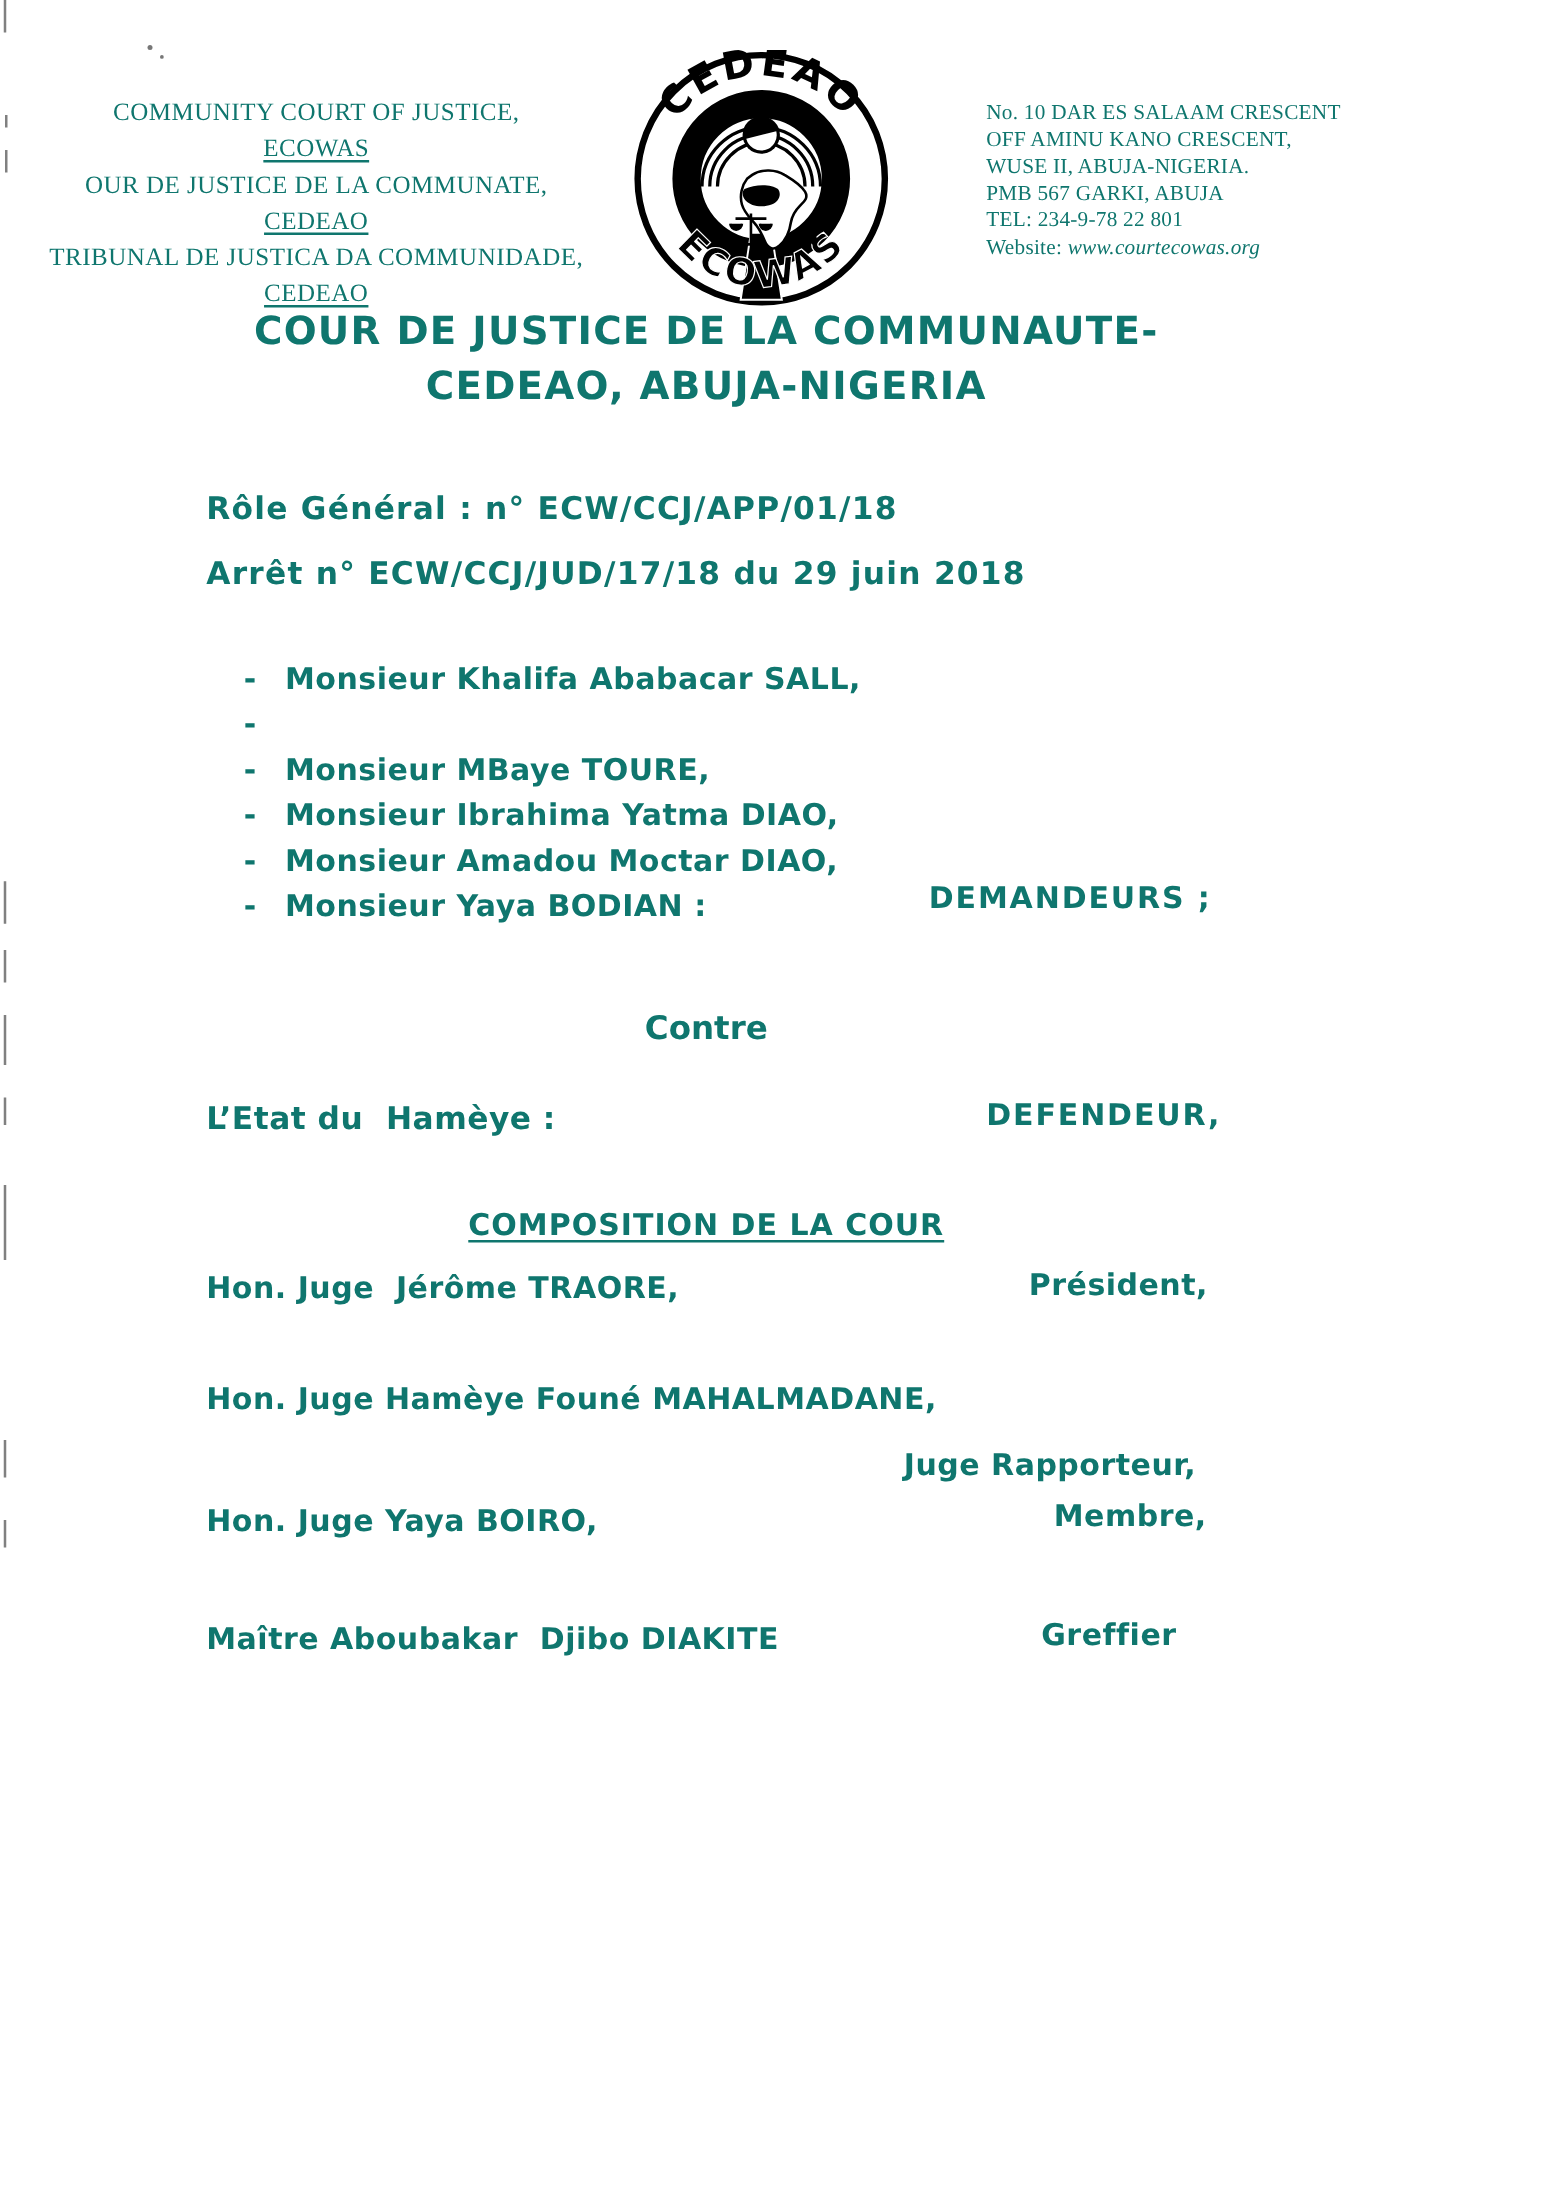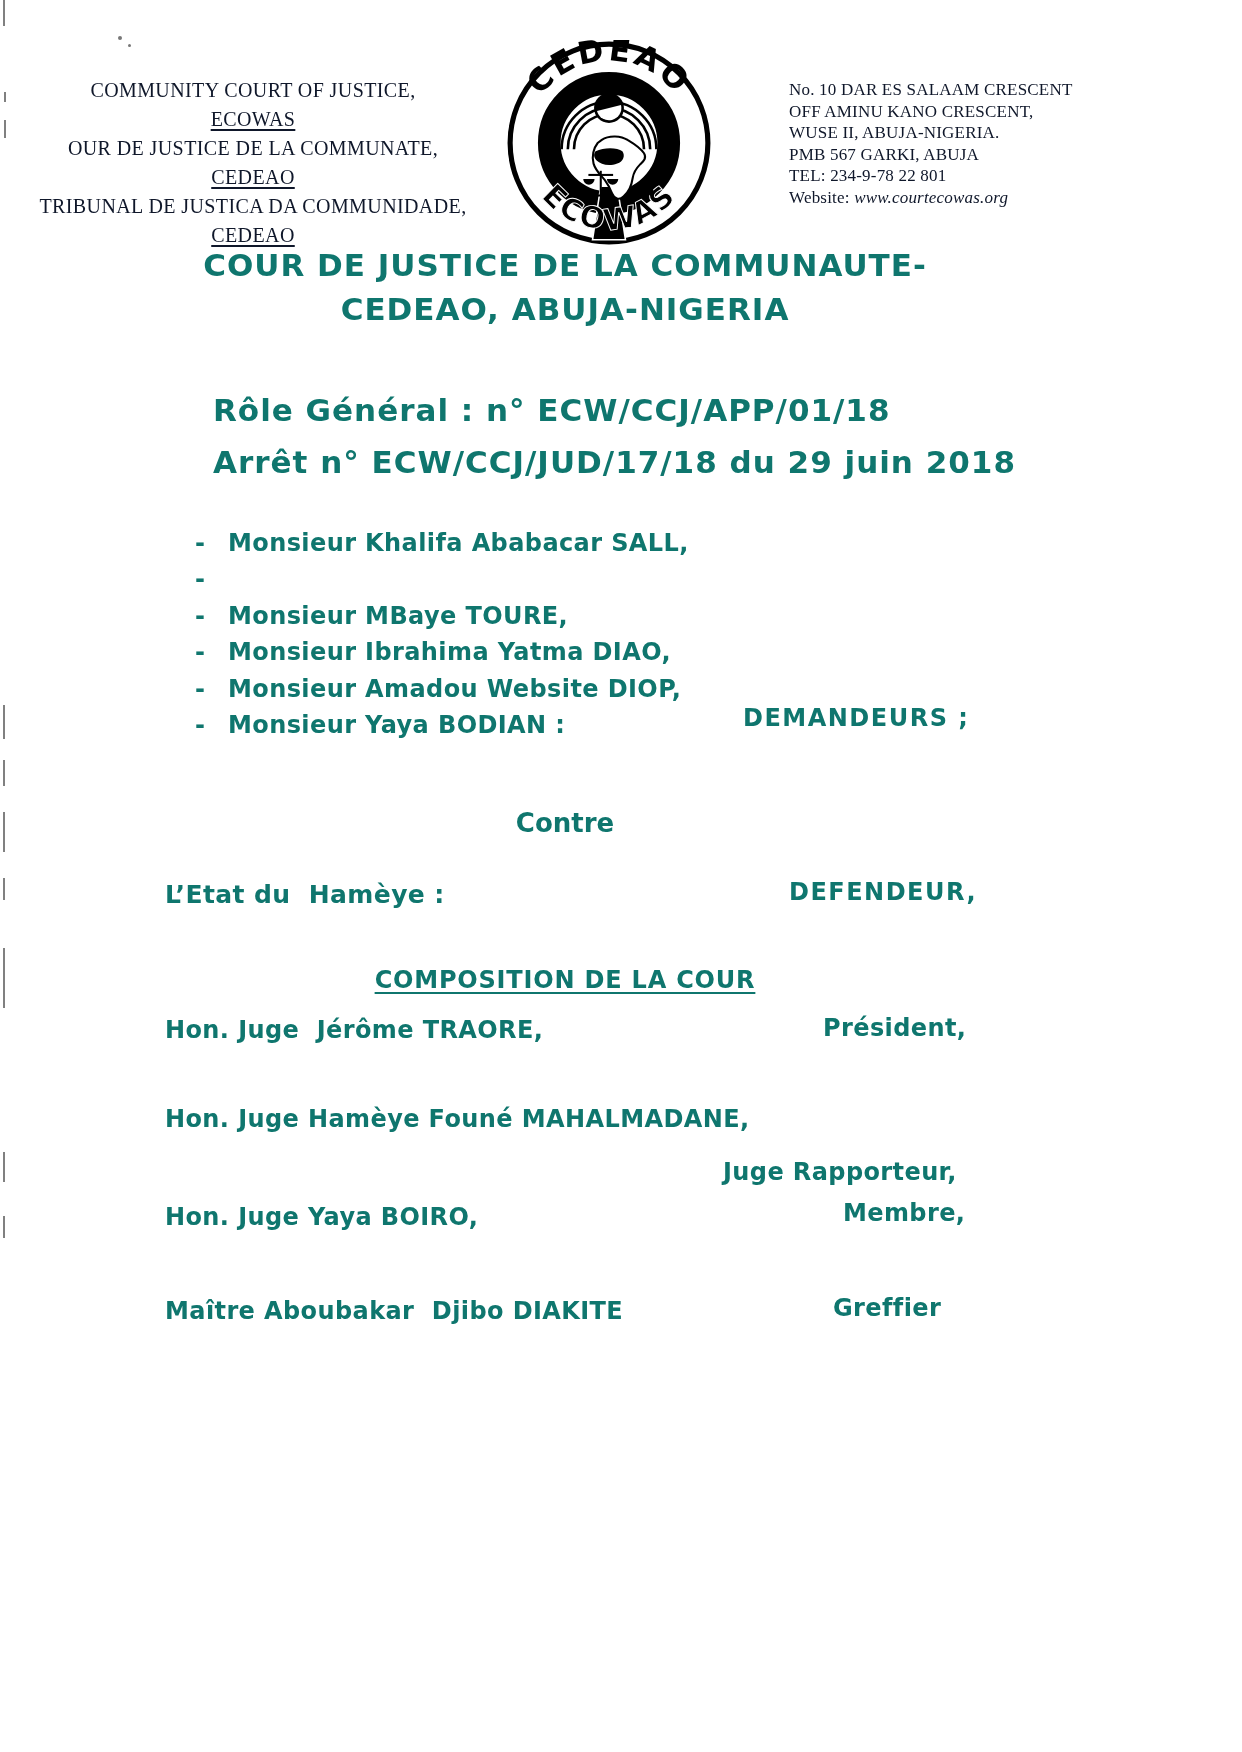--- a/index.html
+++ b/index.html
@@ -1,28 +1,28 @@
 <!DOCTYPE html>
 <html><head>
 <meta charset="utf-8">
 <style>
   html,body{margin:0;padding:0;background:#ffffff;}
   .page{position:relative;width:1242px;height:1752px;background:#fff;overflow:hidden;
         color:#161616;}
   .abs{position:absolute;}
   
-  .serif{font-family:"Liberation Serif","DejaVu Serif",serif;color:#0f172a;}
+  .serif{font-family:"Liberation Serif","DejaVu Serif",serif;color:#0f766e;}
   .hdr-left{left:16px;top:76px;width:474px;text-align:center;font-size:20px;line-height:29px;letter-spacing:.4px;}
   .hdr-right{left:789px;top:79px;width:310px;font-size:17px;line-height:21.5px;letter-spacing:.2px;}
   .u{text-decoration:underline;text-underline-offset:3px;}
   .it{font-style:italic;}
   
   .b{font-family:"DejaVu Sans","Liberation Sans",sans-serif;font-weight:700;color:#0f766e;}
   .title{left:0;top:243px;width:1130px;text-align:center;font-size:31px;line-height:44px;letter-spacing:1px;}
-  .caseline{left:165px;font-size:31px;letter-spacing:1px;white-space:pre;margin-left:48px;}
+  .caseline{left:165px;font-size:25px;letter-spacing:1px;white-space:pre;}
   .plist{left:195px;top:529px;}
   .prow{display:flex;height:36.4px;align-items:flex-start;font-size:24px;letter-spacing:.4px;white-space:pre;}
   .dash{width:14px;margin-right:19px;}
   .tag{font-size:24px;letter-spacing:1.5px;white-space:pre;}
   .center-line{left:0;width:1130px;text-align:center;}
   .member{font-size:24px;letter-spacing:.4px;white-space:pre;}
   .comp-head{font-size:24px;letter-spacing:.8px;text-decoration:underline;text-decoration-thickness:2px;text-underline-offset:4px;}
   
   .tick{background:#6a6a6a;width:2px;opacity:.85;}
   .speck{position:absolute;background:#777;border-radius:50%;}
@@ -116,21 +116,21 @@
   </div>
 
   <div class="abs b caseline" style="top:392px;">Rôle Général : n° ECW/CCJ/APP/01/18</div>
   <div class="abs b caseline" style="top:444px;">Arrêt n° ECW/CCJ/JUD/17/18 du 29 juin 2018</div>
 
   <div class="abs b plist">
     <div class="prow"><span class="dash">-</span><span>Monsieur Khalifa Ababacar SALL,</span></div>
     <div class="prow"><span class="dash">-</span></div>
     <div class="prow"><span class="dash">-</span><span>Monsieur MBaye TOURE,</span></div>
     <div class="prow"><span class="dash">-</span><span>Monsieur Ibrahima Yatma DIAO,</span></div>
-    <div class="prow"><span class="dash">-</span><span>Monsieur Amadou Website DIOP,</span></div>
+    <div class="prow"><span class="dash">-</span><span>Monsieur Amadou Moctar DIAO,</span></div>
     <div class="prow"><span class="dash">-</span><span>Monsieur Yaya BODIAN :</span></div>
   </div>
   <div class="abs b tag" style="left:743px;top:704px;">DEMANDEURS ;</div>
 
   <div class="abs b center-line" style="top:808px;font-size:26px;">Contre</div>
 
   <div class="abs b member" style="left:165px;top:880px;font-size:25px;">L’Etat du  Hamèye :</div>
   <div class="abs b tag" style="left:789px;top:878px;">DEFENDEUR,</div>
 
   <div class="abs b center-line comp-head" style="top:966px;">COMPOSITION DE LA COUR</div>

